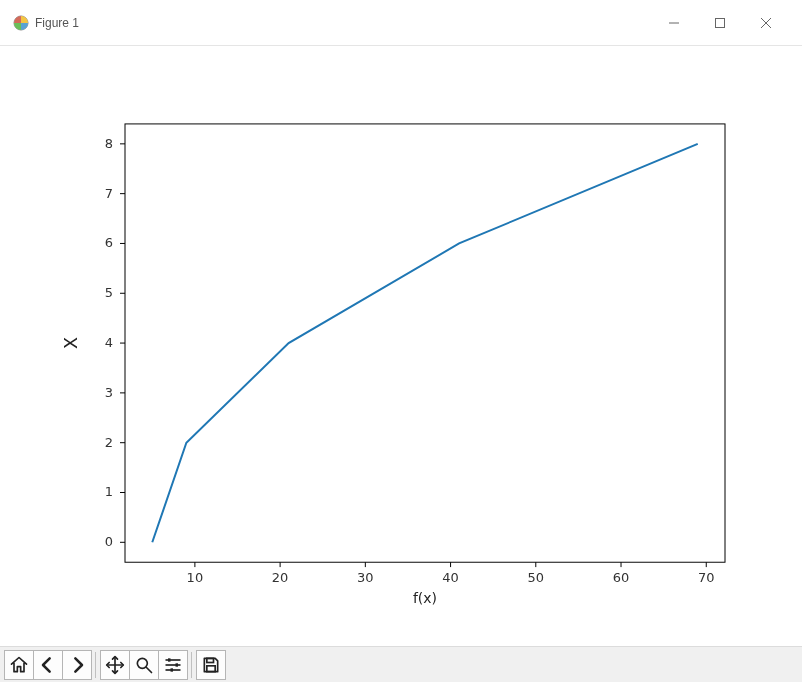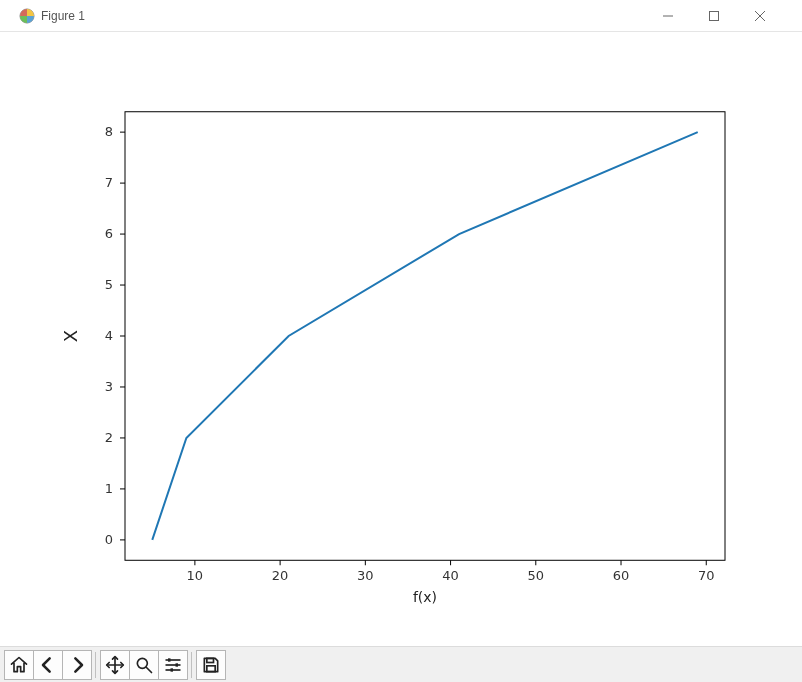--- a/index.html
+++ b/index.html
@@ -6,24 +6,24 @@
     body {
       font-family: "Segoe UI", Tahoma, sans-serif;
       background: #fff;
       width: 802px;
       height: 682px;
       overflow: hidden;
       display: flex;
       flex-direction: column;
     }
     .titlebar {
-      height: 32px;
-      display: flex;
-      align-items: center;
-      padding: 0 19px;
+      height: 46px;
+      display: flex;
+      align-items: center;
+      padding: 0 13px;
       border-bottom: 1px solid #e5e5e5;
       font-size: 12px;
       color: #555;
       background: #fff;
     }
     .titlebar .app-icon {
       width: 16px;
       height: 16px;
       margin-right: 6px;
       display: inline-flex;

